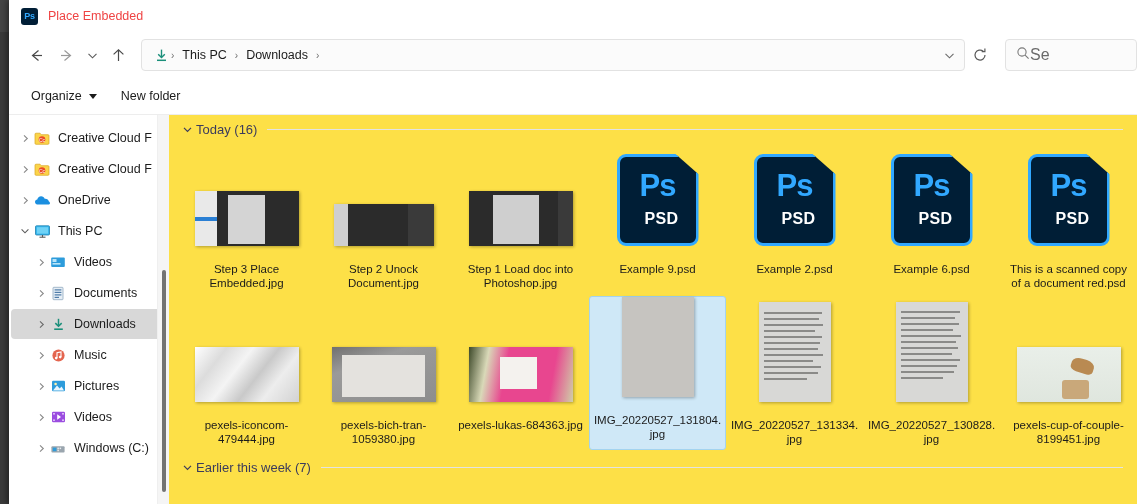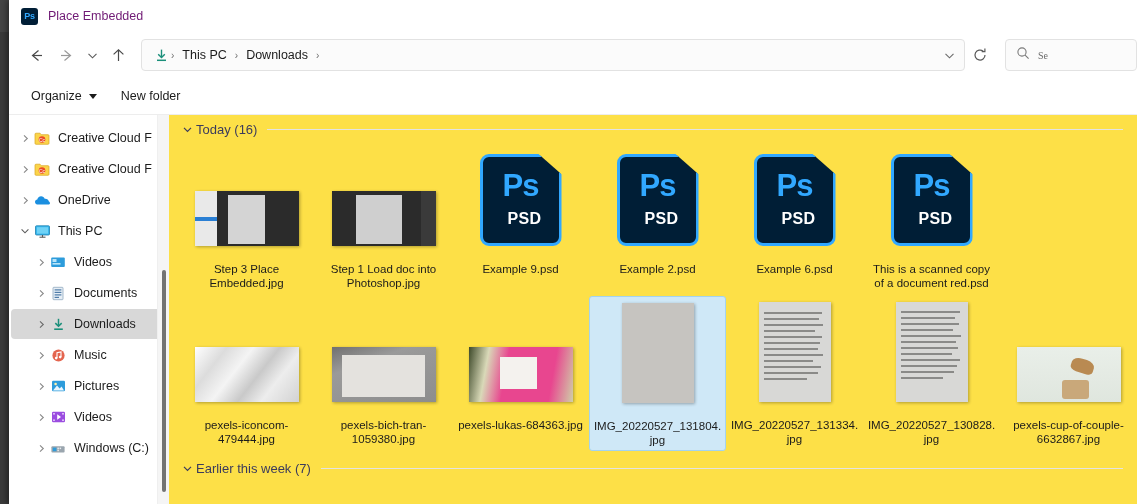--- a/index.html
+++ b/index.html
@@ -25,21 +25,21 @@
     position:relative;height:32px;background:#ffffff;
     display:flex;align-items:center;padding-left:12px;
   }
   .ps-badge{
     width:17px;height:17px;border-radius:3px;background:#001E36;
     color:#31A8FF;font-size:9px;font-weight:bold;
     display:flex;align-items:center;justify-content:center;
     font-family:"Liberation Sans",sans-serif;letter-spacing:-0.3px;
     flex:0 0 auto;
   }
-  .title-text{font-size:12.5px;color:#701a75;margin-left:10px;}
+  .title-text{font-size:12.5px;color:#ef4444;margin-left:10px;}
 
   
   .navbar{
     height:46px;display:flex;align-items:center;background:#ffffff;
     padding:0 0 0 12px;
   }
   .navbtn{
     width:30px;height:30px;display:flex;align-items:center;justify-content:center;
     color:#4a4a4a;border-radius:4px;flex:0 0 auto;
   }
@@ -59,21 +59,21 @@
   .addr-btn{
     width:26px;height:26px;display:flex;align-items:center;justify-content:center;
     color:#5a5a5a;border-radius:3px;flex:0 0 auto;
   }
   .searchbar{
     width:120px;height:30px;margin-left:10px;margin-right:0;
     border:1px solid #e2e2e2;background:#fbfbfb;border-radius:4px;
     display:flex;align-items:center;padding-left:10px;flex:0 0 auto;
     overflow:hidden;
   }
-  .search-text{font-size:10px;color:#6a6a6a;margin-left:8px;white-space:nowrap;font-family:Liberation Serif, serif;}
+  .search-text{font-size:16px;color:#6a6a6a;white-space:nowrap;}
 
   
   .cmdbar{
     height:36px;display:flex;align-items:center;padding-left:12px;gap:4px;
     background:#ffffff;border-bottom:1px solid #ededed;
   }
   .cmd{
     font-size:12.5px;color:#1b1b1b;padding:5px 10px;border-radius:4px;
     display:flex;align-items:center;gap:7px;white-space:nowrap;
   }
@@ -115,21 +115,21 @@
   }
   .group-chev{width:18px;flex:0 0 18px;color:#3b3b5c;display:flex;align-items:center;justify-content:center;}
   .group-title{font-size:13px;color:#3b3b5c;white-space:nowrap;}
   .group-rule{flex:1 1 auto;height:1px;background:#e3e3e3;margin-left:10px;}
 
   .grid-row{display:flex;}
   .tile{
     width:137px;flex:0 0 137px;display:flex;flex-direction:column;align-items:center;
     padding:6px 4px 4px 4px;border-radius:3px;box-sizing:border-box;
   }
-  .tile.selected{background:#cfe8f7;border:1px solid #a3d3ef;padding:6px 3px 3px 3px;}
+  .tile.selected{background:#cfe8f7;border:1px solid #a3d3ef;padding:0 3px 3px 3px;}
   .thumb-wrap{
     height:100px;display:flex;align-items:flex-end;justify-content:center;width:100%;
   }
   .tile-label{
     font-size:11.5px;color:#1b1b1b;text-align:center;line-height:14px;
     margin-top:16px;word-break:break-word;max-width:128px;
   }
 
   
   .psd{
@@ -471,20 +471,29 @@
             <div class="photo wide ps-screen">
               <div class="left-panel">
                   <div class="hl"></div>
                 </div>
               <div class="doc"></div>
             </div>
           </div>
           <div class="tile-label">Step 3 Place Embedded.jpg</div>
         </div>
 
+        <div class="tile">
+          <div class="thumb-wrap">
+            <div class="photo wide ps-screen" style="height:42px;width:100px;">
+              <div class="left-panel" style="width:14%;background:#cfcfcf;"></div>
+              <div class="right-panel" style="width:26%;"></div>
+            </div>
+          </div>
+          <div class="tile-label">Step 2 Unock Document.jpg</div>
+        </div>
 
         <div class="tile">
           <div class="thumb-wrap">
             <div class="photo wide ps-screen">
               <div class="doc" style="left:24%;width:44%;background:#cfcfcf;"></div>
               <div class="right-panel"></div>
             </div>
           </div>
           <div class="tile-label">Step 1 Load doc into Photoshop.jpg</div>
         </div>
@@ -604,21 +613,21 @@
           <div class="tile-label">IMG_20220527_130828.jpg</div>
         </div>
 
         <div class="tile">
           <div class="thumb-wrap">
             <div class="photo wide cupimg">
               <div class="cup"></div>
                 <div class="hand"></div>
             </div>
           </div>
-          <div class="tile-label">pexels-cup-of-couple-6632867.jpg</div>
+          <div class="tile-label">pexels-cup-of-couple-8199451.jpg</div>
         </div>
       </div>
 
       <div class="group-header" style="margin-top:6px;">
         <span class="group-chev">
             <svg width="11" height="11" viewBox="0 0 11 11">
               <path d="M2 3.8 L5.5 7.3 L9 3.8" fill="none" stroke="#3b3b5c" stroke-width="1.2"></path>
             </svg>
           </span>
         <span class="group-title">Earlier this week (7)</span>

